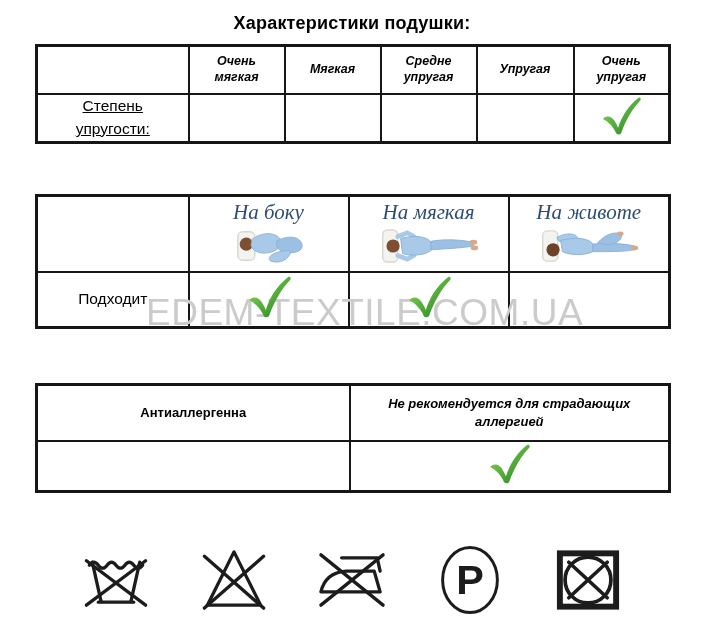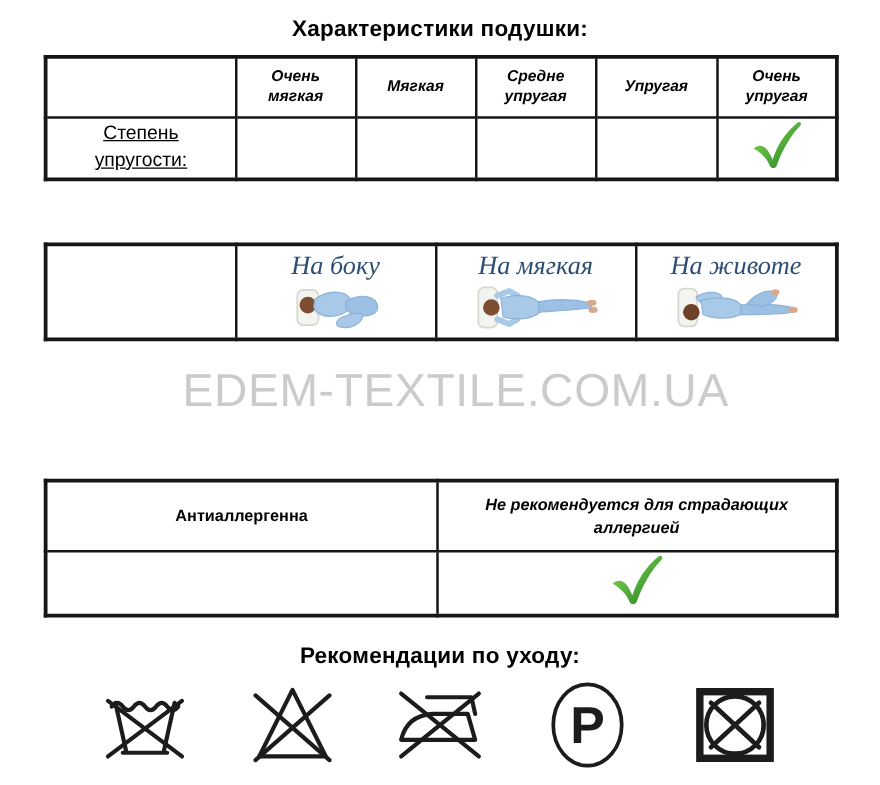--- a/index.html
+++ b/index.html
@@ -128,20 +128,38 @@
           <circle cx="17" cy="27" r="7" fill="#6e4229"></circle>
           <path d="M21 14 C31 8 41 10 43 14 C44 17 39 20 32 20 C26 20 22 18 21 14 Z" fill="#a8c9e8" stroke="#8cb2d8" stroke-width="1"></path>
           <path d="M25 17 C43 13 55 15 59 21 L59 29 C51 33 35 33 27 29 Z" fill="#a8c9e8" stroke="#8cb2d8" stroke-width="1"></path>
           <path d="M59 21 C77 19 95 21 103 23 L103 27 C93 29 75 29 59 29 Z" fill="#9cc0e4" stroke="#8cb2d8" stroke-width="1"></path>
           <path d="M64 20 C72 10 84 7 89 11 C91 15 85 20 77 22 Z" fill="#9cc0e4" stroke="#8cb2d8" stroke-width="1"></path>
           <ellipse cx="103" cy="25" rx="4" ry="2.6" fill="#d8a88b"></ellipse>
           <ellipse cx="88" cy="10" rx="3.5" ry="2.4" fill="#d8a88b"></ellipse>
         </svg>
       </td>
     </tr>
+    <tr class="r2">
+      <td class="rowlabel">Подходит</td>
+      <td>
+        <span class="chk">
+          <svg width="46" height="46" viewBox="0 0 100 100">
+            <path fill="url(#chkGrad)" d="M7 57 C15 48 27 50 34 61 C37 66 40 71 43 78 C51 52 67 26 91 7 C95 4 99 8 96 13 C77 32 61 61 51 89 C49 95 41 96 38 90 C32 76 21 64 7 57 Z"></path>
+          </svg>
+        </span>
+      </td>
+      <td>
+        <span class="chk">
+          <svg width="46" height="46" viewBox="0 0 100 100">
+            <path fill="url(#chkGrad)" d="M7 57 C15 48 27 50 34 61 C37 66 40 71 43 78 C51 52 67 26 91 7 C95 4 99 8 96 13 C77 32 61 61 51 89 C49 95 41 96 38 90 C32 76 21 64 7 57 Z"></path>
+          </svg>
+        </span>
+      </td>
+      <td></td>
+    </tr>
   </tbody>
     </table>
 
   <div class="watermark">EDEM-TEXTILE.COM.UA</div>
 
 
   <table class="tbl tbl3" style="top:383px">
     <colgroup>
         <col style="width:313px">
         <col style="width:320px">
@@ -157,21 +175,20 @@
         <span class="chk">
           <svg width="44" height="44" viewBox="0 0 100 100">
             <path fill="url(#chkGrad)" d="M7 57 C15 48 27 50 34 61 C37 66 40 71 43 78 C51 52 67 26 91 7 C95 4 99 8 96 13 C77 32 61 61 51 89 C49 95 41 96 38 90 C32 76 21 64 7 57 Z"></path>
           </svg>
         </span>
       </td>
     </tr>
   </tbody>
     </table>
 
-  <div class="title" style="top:514px">Рекомендации по уходу:</div>
 
   <div class="care-row">
     <div class="care">
       <svg width="74" height="74" viewBox="0 0 100 100" fill="none" stroke="#1c1c1c" stroke-width="4.5" stroke-linecap="round">
         <path d="M14 30 Q20 22 26 30 Q32 38 38 30 Q44 22 50 30 Q56 38 62 30 Q68 22 74 30 Q80 38 86 30"></path>
         <path d="M18 26 L30 80 M82 26 L70 80 M26 80 L74 80"></path>
         <path d="M10 24 L90 84 M90 24 L10 84"></path>
       </svg>
     </div>
     <div class="care">

